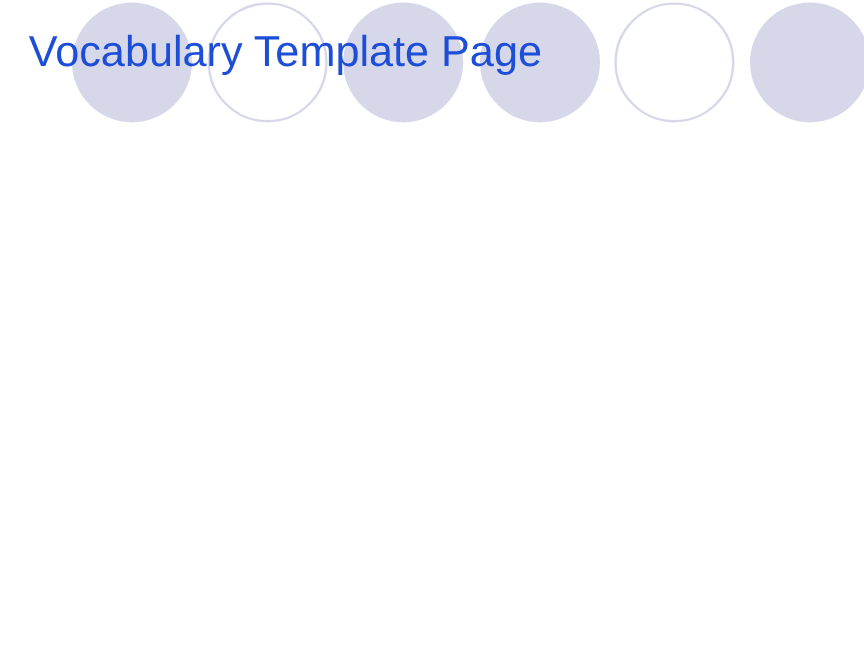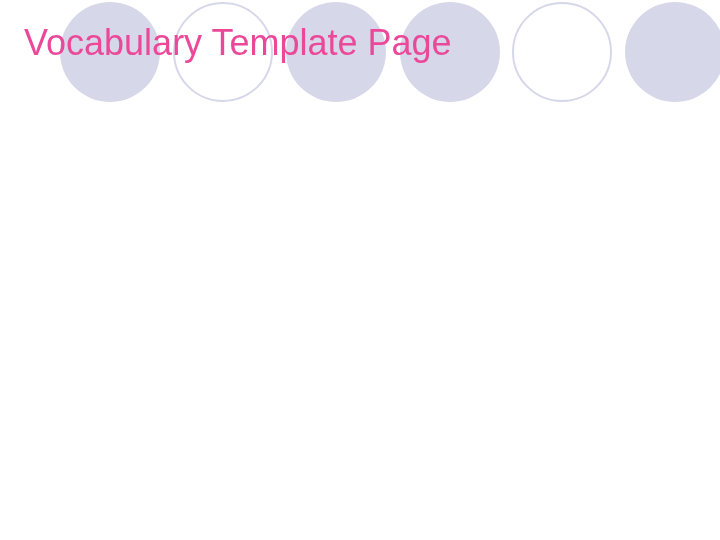--- a/index.html
+++ b/index.html
@@ -61,21 +61,21 @@
       height: 100px;
       background: #d6d8ea;
       left: 625px;
       top: 2px;
     }
     .title {
       position: absolute;
       left: 24px;
       top: 22px;
       font-size: 36px;
-      color: #ec4899;
+      color: #1d4ed8;
       font-weight: normal;
       z-index: 10;
     }
   </style>
 </head>
 <body>
 
 <div class="circle circle-1"></div>
 <div class="circle circle-2"></div>
 <div class="circle circle-3"></div>

